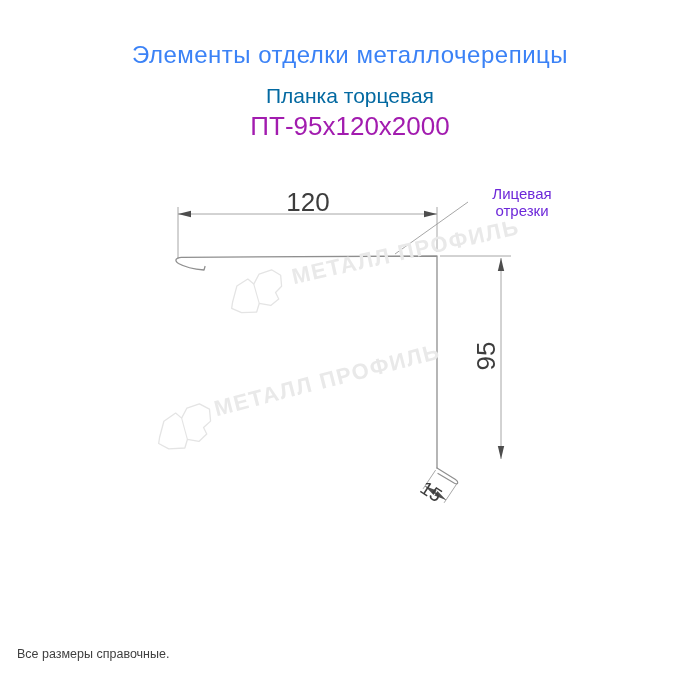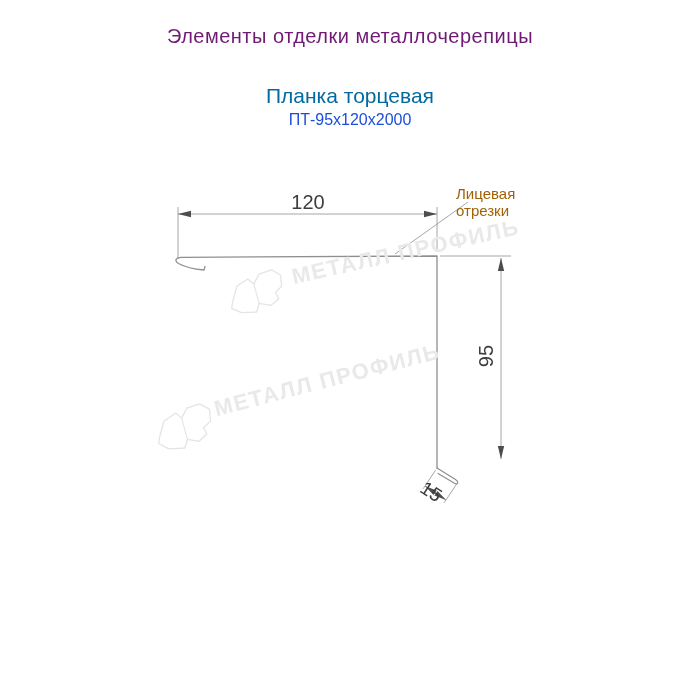--- a/index.html
+++ b/index.html
@@ -2,29 +2,29 @@
 <html><head>
 <meta charset="utf-8">
 <style>
   html,body{margin:0;padding:0;background:#fff;}
   #canvas{
     position:relative;width:700px;height:700px;background:#ffffff;
     font-family:"Liberation Sans", sans-serif;overflow:hidden;
   }
   .abs{position:absolute;}
   .centered{left:0;width:700px;text-align:center;}
-  #title{top:25px;font-size:20px;color:#701a75;letter-spacing:0.5px;}
+  #title{top:41px;font-size:24px;color:#3b82f6;letter-spacing:0.5px;}
   #product-name{top:84px;font-size:21px;color:#0369a1;}
-  #product-model{top:111px;font-size:16px;color:#1d4ed8;}
-  .dim-label{font-size:20px;color:#3d3d3d;white-space:nowrap;}
+  #product-model{top:111px;font-size:26px;color:#a21caf;}
+  .dim-label{font-size:26px;color:#3d3d3d;white-space:nowrap;}
   #dim-120{left:308px;top:202px;transform:translate(-50%,-50%);}
   #dim-95{left:486px;top:356px;transform:translate(-50%,-50%) rotate(-90deg);}
   #dim-15{left:431px;top:492px;transform:translate(-50%,-50%) rotate(33deg);font-size:19px;}
-  #face-label{left:456px;top:185px;width:76px;
-    font-size:15px;line-height:17px;color:#a16207;}
+  #face-label{left:484px;top:185px;width:76px;text-align:center;
+    font-size:15px;line-height:17px;color:#6d28d9;}
   .watermark-text{
     font-size:22px;letter-spacing:1.5px;color:#e9e9e9;white-space:nowrap;
     transform-origin:0 100%;font-weight:bold;
   }
   #watermark-text-center{left:295px;top:264px;transform:rotate(-12.5deg);}
   #watermark-text-bottom{left:218px;top:396px;transform:rotate(-14.5deg);}
   #notes{left:17px;top:645px;font-size:12.5px;line-height:18px;color:#3f3f3f;}
   svg{position:absolute;left:0;top:0;}
 </style>
 </head>
@@ -84,15 +84,16 @@
   <div class="abs dim-label" id="dim-120">120</div>
   <div class="abs dim-label" id="dim-95">95</div>
   <div class="abs dim-label" id="dim-15">15</div>
 
   <div class="abs" id="face-label">
     <div>Лицевая</div>
     <div>отрезки</div>
   </div>
 
   <div class="abs" id="notes">
+    <div>Все размеры справочные.</div>
   </div>
 
 </div>
 
 </body></html>

